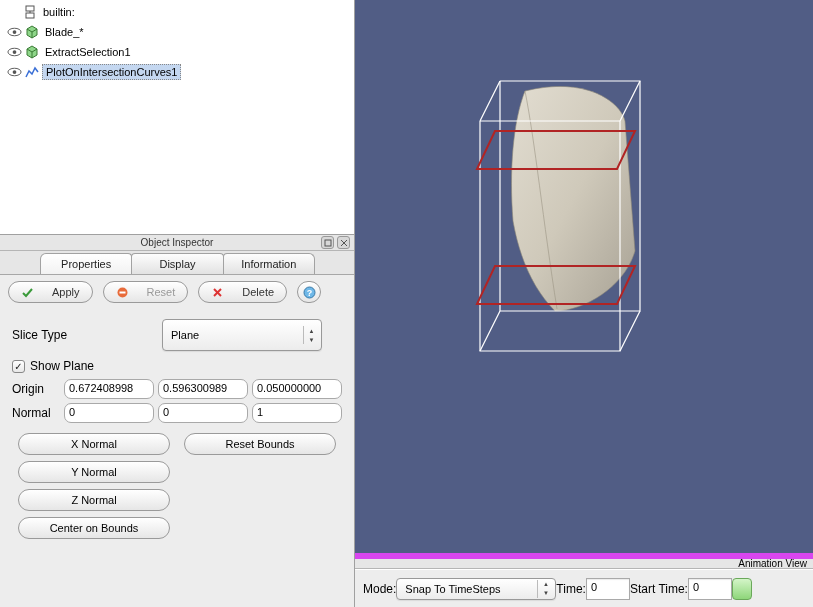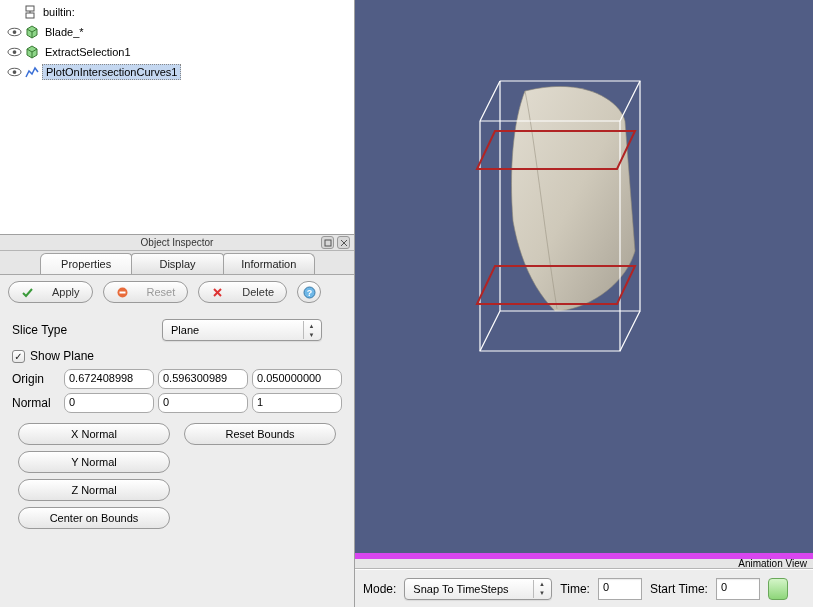--- a/index.html
+++ b/index.html
@@ -153,21 +153,21 @@
   .icon-small { width: 13px; height: 13px; display:inline-block; }
   
   .props-body {
     padding: 10px 12px 14px 12px;
     background: #ededed;
   }
   .row { display: flex; align-items: center; margin-bottom: 8px; }
   .row .lbl-wide { width: 150px; font-size: 12px; }
   .select-wrap {
     flex: 0 0 160px;
-    height: 22px;
+    height: 32px;
     background: linear-gradient(#ffffff,#ececec);
     border: 1px solid #999;
     border-radius: 4px;
     display: flex;
     align-items: center;
     justify-content: space-between;
     padding: 0 2px 0 8px;
     font-size: 11px;
     box-shadow: 0 1px 1px rgba(0,0,0,0.08);
   }
@@ -227,33 +227,33 @@
     border-bottom: 1px solid #b5b5b5;
     font-size: 10px;
     display: flex; align-items:center; justify-content:flex-end;
     padding-right: 6px;
   }
   .anim-bar {
     height: 40px;
     background: #ededed;
     display: flex;
     align-items: center;
-    gap: 8px;
+    gap: 0;
     padding: 0 8px;
     border-top: 1px solid #fff;
   }
   .anim-bar .albl { font-size: 12px; }
   .anim-select {
     height: 22px;
     background: linear-gradient(#ffffff,#ececec);
     border: 1px solid #999;
     border-radius: 4px;
     display: flex; align-items:center; justify-content:space-between;
     padding: 0 2px 0 8px;
-    font-size: 11px; width: 148px;
+    font-size: 11px; width: 160px;
     box-shadow: 0 1px 1px rgba(0,0,0,0.08);
   }
   .num-field {
     width: 44px; height: 22px;
     border: 1px solid #a9a9a9;
     background: #fff;
     padding: 2px 4px; font-size: 11px;
     box-shadow: inset 0 1px 1px rgba(0,0,0,0.08);
   }
   .anim-end-btn {

